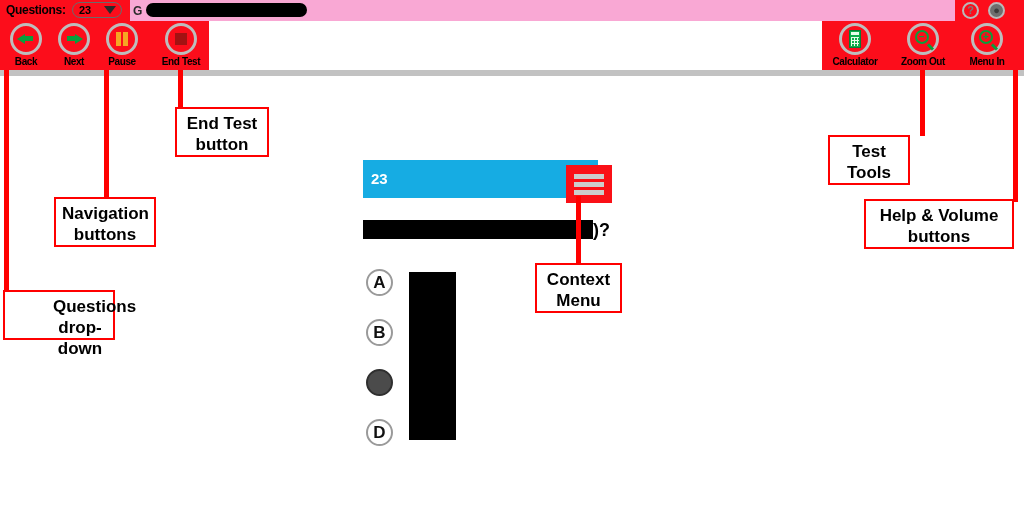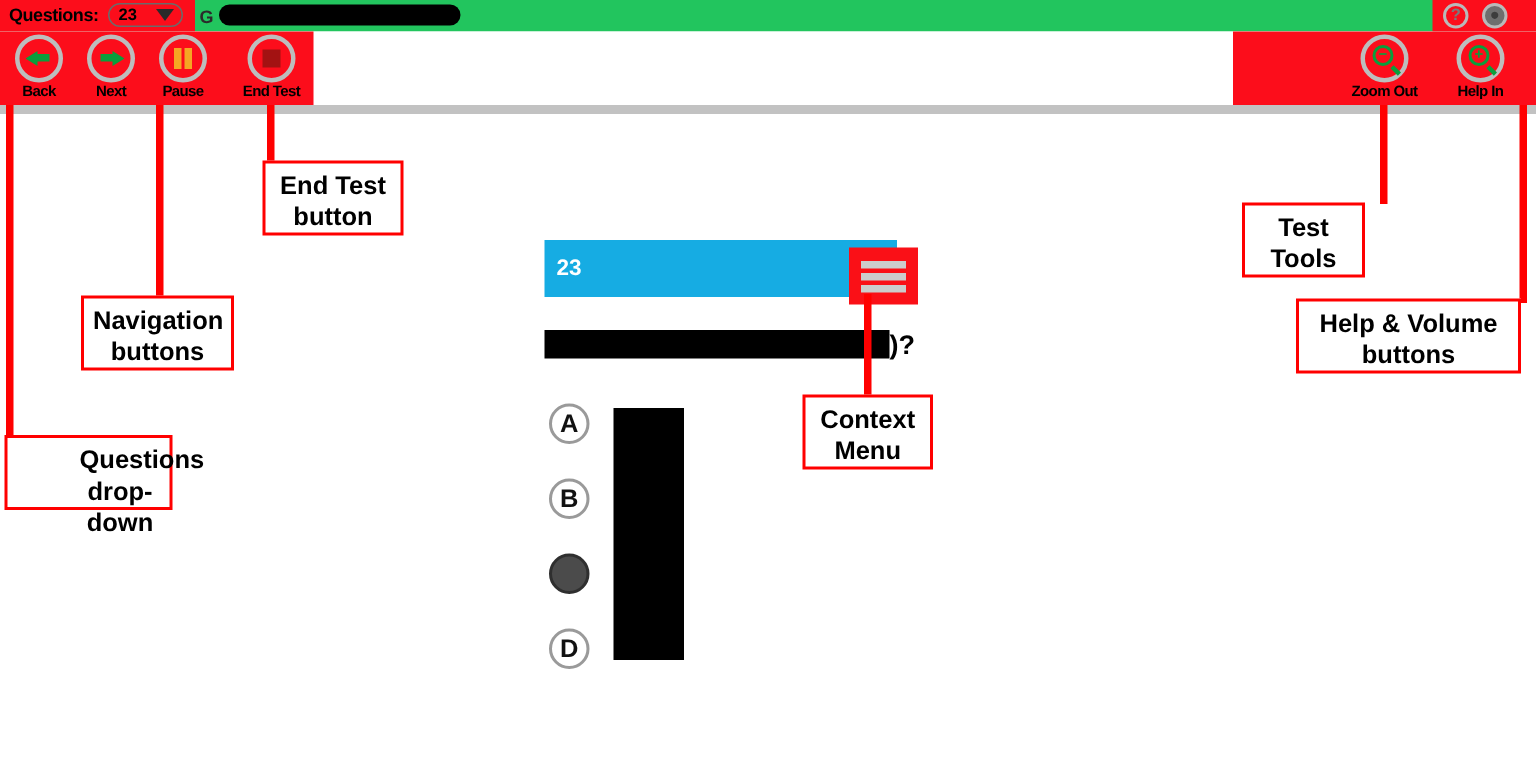--- a/index.html
+++ b/index.html
@@ -13,21 +13,21 @@
     position: relative;
     overflow: hidden;
     font-family: "Liberation Sans", sans-serif;
   }
 
   
   #titlebar {
     position: absolute;
     left: 0; top: 0;
     width: 1024px; height: 21px;
-    background: #22c55e;
+    background: #f9a8d4;
   }
   .tb-red-left {
     position: absolute;
     left: 0; top: 0;
     width: 130px; height: 21px;
     background: #fc0d1b;
   }
   .tb-red-right {
     position: absolute;
     left: 955px; top: 0;
@@ -431,39 +431,48 @@
     <div class="tool-label">Pause</div>
   </div>
 
   <div class="tool-btn" style="left:155px;width:52px;">
     <div class="tool-circle">
       <span class="stop-square"></span>
     </div>
     <div class="tool-label">End Test</div>
   </div>
 
+  <div class="tool-btn" style="left:828px;width:54px;">
+    <div class="tool-circle">
+      <span class="calc-body">
+          <span class="calc-screen"></span>
+          <span class="calc-keys"></span>
+        </span>
+    </div>
+    <div class="tool-label">Calculator</div>
+  </div>
 
   <div class="tool-btn" style="left:896px;width:54px;">
     <div class="tool-circle">
       <span class="mag-glass">
           <span class="mag-sign">−</span>
         </span>
       <span class="mag-handle"></span>
     </div>
     <div class="tool-label">Zoom Out</div>
   </div>
 
   <div class="tool-btn" style="left:960px;width:54px;">
     <div class="tool-circle">
       <span class="mag-glass">
           <span class="mag-sign">+</span>
         </span>
       <span class="mag-handle"></span>
     </div>
-    <div class="tool-label">Help In</div>
+    <div class="tool-label">Menu In</div>
   </div>
 </div>
 <div id="toolbar-divider"></div>
 
 <div id="question-panel">
 
   <div id="question-header">
     <span id="question-number">23</span>
     <div id="context-menu-button">
       <span class="ham-line l1"></span>

